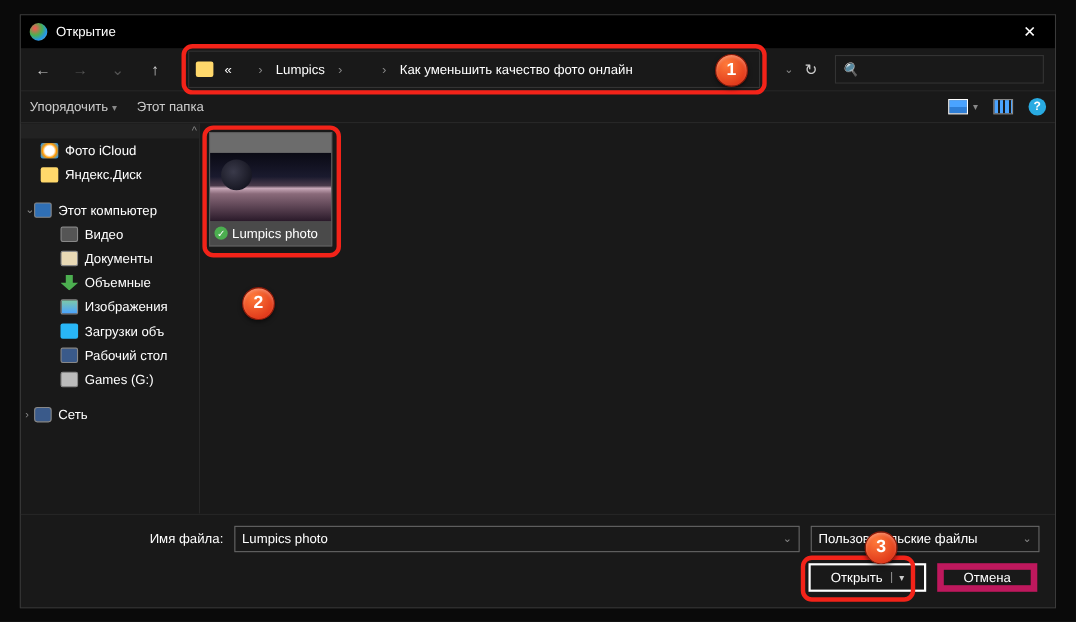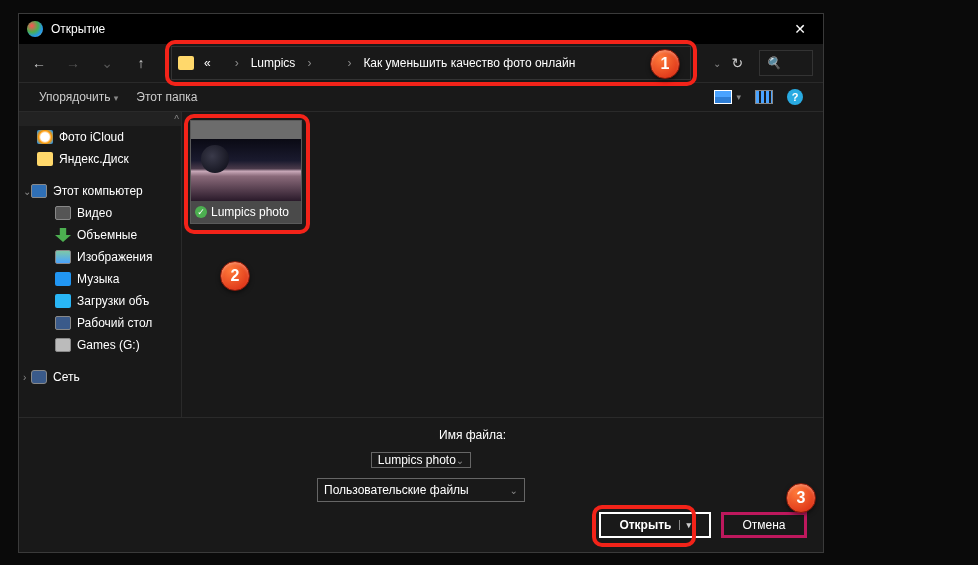--- a/index.html
+++ b/index.html
@@ -1,36 +1,36 @@
 <!DOCTYPE html>
 <html><head>
 <meta charset="utf-8">
 <style>
 * { box-sizing: border-box; margin: 0; padding: 0; font-family: "Segoe UI", Arial, sans-serif; }
 body { background: #0a0a0a; width: 978px; height: 565px; overflow: hidden; position: relative; }
-.dialog { position: absolute; left: 18px; top: 13px; width: 806px; height: 540px; background: #1a1a1a; border: 1px solid #3a3a3a; display: flex; flex-direction: column; }
+.dialog { position: absolute; left: 18px; top: 13px; width: 942px; height: 540px; background: #1a1a1a; border: 1px solid #3a3a3a; display: flex; flex-direction: column; }
 .title-bar { height: 30px; background: #000; display: flex; align-items: center; color: #fff; font-size: 12px; padding-left: 8px; }
 .title-bar .app-icon { width: 16px; height: 16px; background: radial-gradient(circle at 30% 30%, #ff5252, #4caf50 40%, #2196f3 70%, #ffeb3b); border-radius: 50%; margin-right: 8px; }
 .title-bar .spacer { flex: 1; }
 .title-bar .close-btn { width: 46px; height: 30px; display: flex; align-items: center; justify-content: center; color: #fff; font-size: 14px; }
 .nav-row { height: 38px; background: #191919; display: flex; align-items: center; padding: 0 6px; gap: 6px; position: relative; }
 .nav-btn { width: 28px; height: 28px; display: flex; align-items: center; justify-content: center; color: #ccc; font-size: 14px; }
 .nav-btn.disabled { color: #555; }
 .addr-wrap { position: relative; flex: 0 0 auto; margin-left: 10px; }
 .addr-bar { width: 520px; height: 34px; background: #191919; border: 1px solid #333; display: flex; align-items: center; font-size: 12px; color: #fff; padding: 0 6px; gap: 4px; }
 .addr-bar .folder-icon { width: 16px; height: 14px; background: #ffd86b; border-radius: 2px; margin-right: 2px; }
 .addr-bar .sep { color: #888; padding: 0 4px; }
 .addr-bar .crumb { padding: 2px 4px; }
 .addr-bar .blur { filter: blur(3px); color: #999; }
 .red-box { position: absolute; border: 4px solid #f32319; border-radius: 10px; pointer-events: none; }
 .refresh-group { display: flex; align-items: center; gap: 10px; margin-left: 16px; }
 .refresh-btn { color: #ccc; font-size: 14px; }
 .dropdown-caret { color: #888; font-size: 10px; }
 .search-box { flex: 1; height: 26px; background: #191919; border: 1px solid #333; margin-left: 10px; display: flex; align-items: center; padding: 0 6px; color: #888; font-size: 12px; font-style: italic; gap: 6px; margin-right: 4px; }
-.toolbar { height: 30px; background: #191919; display: flex; align-items: center; padding: 0 20px; font-size: 12px; color: #ccc; gap: 18px; border-top: 1px solid #2a2a2a; border-bottom: 1px solid #2a2a2a; }
+.toolbar { height: 30px; background: #191919; display: flex; align-items: center; padding: 0 8px; font-size: 12px; color: #ccc; gap: 18px; border-top: 1px solid #2a2a2a; border-bottom: 1px solid #2a2a2a; }
 .toolbar .tb-right { margin-left: auto; display: flex; gap: 14px; align-items: center; }
 .tb-icon { width: 18px; height: 14px; display: inline-block; }
 .tb-icon.preview { background: linear-gradient(#4aa3ff 50%, #2e7ed6 50%); border: 1px solid #fff; }
 .tb-icon.layout { background: repeating-linear-gradient(90deg,#4aa3ff 0 3px,#191919 3px 5px); border: 1px solid #888; }
 .tb-icon.help { width: 16px; height: 16px; border-radius: 50%; background: #29abe2; color: #fff; display: flex; align-items: center; justify-content: center; font-size: 11px; font-weight: bold; }
 .body-area { flex: 1; display: flex; overflow: hidden; }
 .sidebar { width: 163px; background: #191919; border-right: 1px solid #2a2a2a; display: flex; flex-direction: column; position: relative; }
 .sidebar .scroll-top { height: 14px; background: #222; display: flex; align-items: center; justify-content: flex-end; padding-right: 2px; color: #888; font-size: 10px; }
 .sb-item { display: flex; align-items: center; gap: 6px; padding: 4px 6px 4px 18px; font-size: 12px; color: #fff; white-space: nowrap; overflow: hidden; }
 .sb-item.lvl2 { padding-left: 36px; }
@@ -51,27 +51,27 @@
 .ficon.gdisk { background: #bbb; border: 1px solid #888; }
 .ficon.net { background: #3a5a8a; border: 1px solid #888; border-radius: 3px; }
 .content { flex: 1; background: #191919; position: relative; padding: 8px; }
 .thumb-wrap { position: relative; width: 120px; }
 .thumb { width: 112px; background: #6c6c6c; border: 1px solid #5a5a5a; display: flex; flex-direction: column; }
 .thumb-img { width: 100%; height: 62px; margin-top: 18px; background: linear-gradient(180deg,#0a0a14 0%,#1a1a2e 35%,#4a3a4a 48%,#c8a8b8 52%,#8a6a7a 60%,#2a1a2a 100%); position: relative; overflow: hidden; }
 .thumb-img::before { content: ""; position: absolute; left: 10px; top: 6px; width: 28px; height: 28px; border-radius: 50%; background: radial-gradient(circle at 40% 40%,#3a3a4a,#0a0a14); }
 .thumb-label { height: 22px; background: #4a4a4a; display: flex; align-items: center; gap: 4px; padding: 0 4px; font-size: 12px; color: #fff; }
 .thumb-label .sync-ok { width: 12px; height: 12px; border-radius: 50%; background: #4caf50; display: flex; align-items: center; justify-content: center; color: #fff; font-size: 9px; }
 .footer { background: #191919; padding: 10px 14px 14px; display: flex; flex-direction: column; gap: 10px; border-top: 1px solid #2a2a2a; }
-.row-file { display: flex; align-items: center; gap: 10px; flex-direction: column; }
+.row-file { display: flex; align-items: center; gap: 10px; }
 .row-file .lbl { font-size: 12px; color: #fff; width: 170px; text-align: right; }
 .file-input { flex: 1; height: 24px; background: #191919; border: 1px solid #666; color: #fff; font-size: 12px; padding: 0 6px; display: flex; align-items: center; justify-content: space-between; }
 .type-select { width: 208px; height: 24px; background: #191919; border: 1px solid #666; color: #fff; font-size: 12px; padding: 0 6px; display: flex; align-items: center; justify-content: space-between; position: relative; }
 .row-btns { display: flex; justify-content: flex-end; gap: 10px; padding-right: 2px; }
-.btn { height: 26px; padding: 0 18px; background: #191919; border: 3px solid #be185d; color: #fff; font-size: 12px; display: flex; align-items: center; justify-content: center; min-width: 86px; }
-.btn.primary { border: 2px solid #fff; font-weight: bold; }
+.btn { height: 26px; padding: 0 18px; background: #191919; border: 6px solid #be185d; color: #fff; font-size: 12px; display: flex; align-items: center; justify-content: center; min-width: 86px; }
+.btn.primary { border: 2px solid #fff; }
 .badge { position: absolute; width: 30px; height: 30px; border-radius: 50%; background: radial-gradient(circle at 35% 30%,#ff7a3a,#d62410); color: #fff; font-size: 16px; font-weight: bold; display: flex; align-items: center; justify-content: center; border: 1px solid #8a1a0a; box-shadow: 0 2px 4px rgba(0,0,0,.5), inset 0 2px 3px rgba(255,255,255,.3); z-index: 50; }
 </style>
 </head>
 <body>
 
 <div class="dialog">
 
   <div class="title-bar">
     <div class="app-icon"></div>
     <span>Открытие</span>
@@ -137,30 +137,30 @@
       <div class="sb-item" style="padding-left:12px;position:relative;">
           <span class="tree-caret">⌄</span>
           <span class="ficon pc"></span>
           <span>Этот компьютер</span>
         </div>
       <div class="sb-item lvl2">
           <span class="ficon video"></span>
           <span>Видео</span>
         </div>
       <div class="sb-item lvl2">
+          <span class="ficon docs"></span>
+          <span>Документы</span>
+        </div>
+      <div class="sb-item lvl2">
           <span class="ficon dl"></span>
           <span>Объемные</span>
         </div>
       <div class="sb-item lvl2">
           <span class="ficon img"></span>
           <span>Изображения</span>
-        </div>
-      <div class="sb-item lvl2">
-          <span class="ficon music"></span>
-          <span>Музыка</span>
         </div>
       <div class="sb-item lvl2">
           <span class="ficon obj"></span>
           <span>Загрузки объ</span>
         </div>
       <div class="sb-item lvl2">
           <span class="ficon desk"></span>
           <span>Рабочий стол</span>
         </div>
       <div class="sb-item lvl2">

